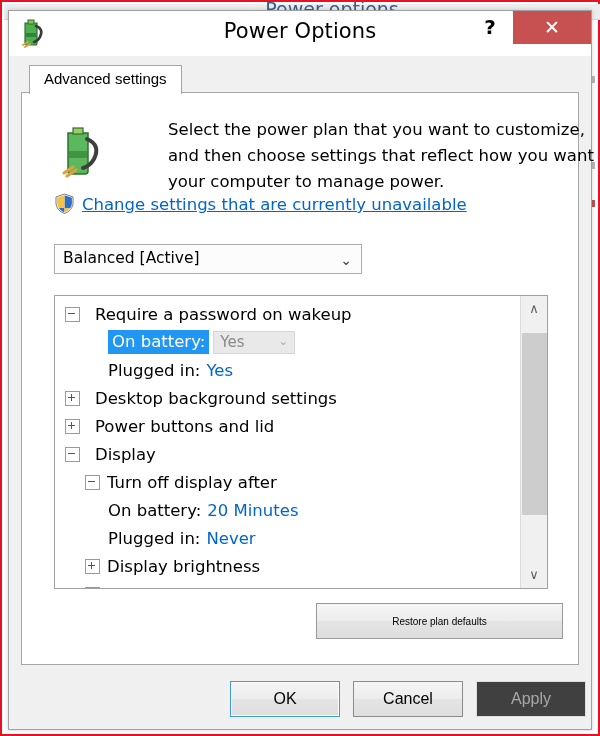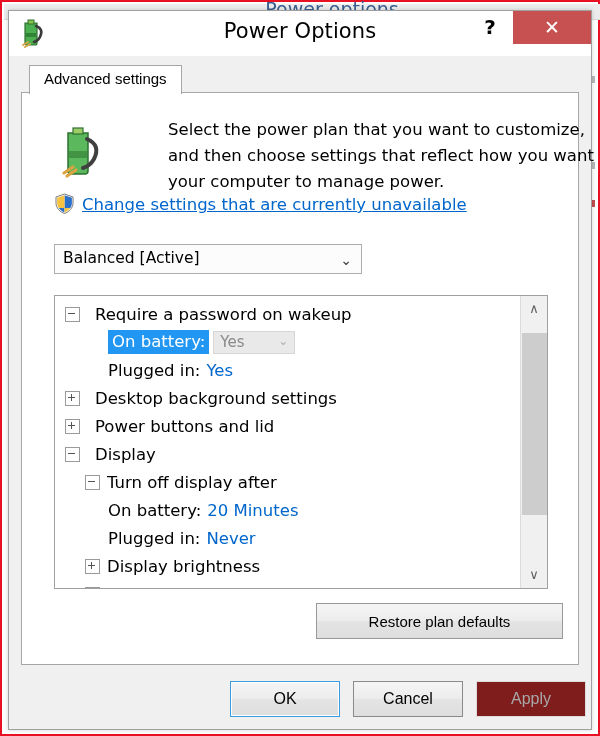--- a/index.html
+++ b/index.html
@@ -319,21 +319,21 @@
 
   
   #restore-defaults {
     position: absolute;
     left: 294px; top: 510px;
     width: 247px; height: 36px;
     background: linear-gradient(to bottom, #f5f5f5 0%, #ededed 48%, #e4e4e4 52%, #dedede 100%);
     border: 1px solid #989898;
     box-sizing: border-box;
     font-family: "Liberation Sans", sans-serif;
-    font-size: 15px;
+    font-size: 10px;
     color: #000000;
     cursor: pointer;
   }
 
   
   #footer {
     position: absolute;
     left: 0; bottom: 12px;
     width: 584px;
     height: 36px;
@@ -354,21 +354,21 @@
     border: 1px solid #3c9ade;
     box-shadow: inset 0 0 0 1px #ffffff;
   }
   #btn-cancel {
     left: 344px;
     border: 1px solid #8a8a8a;
   }
   #btn-apply {
     left: 467px;
     border: 1px solid #dcdcdc;
-    background: #7f1d1d;
+    background: #404040;
     color: #a8a8a8;
     cursor: default;
   }
 </style>
 </head>
 <body>
 
 <div id="bg-window">
   <div id="bg-window-titlebar"></div>
   <div id="bg-window-ghost-title">Power options</div>

